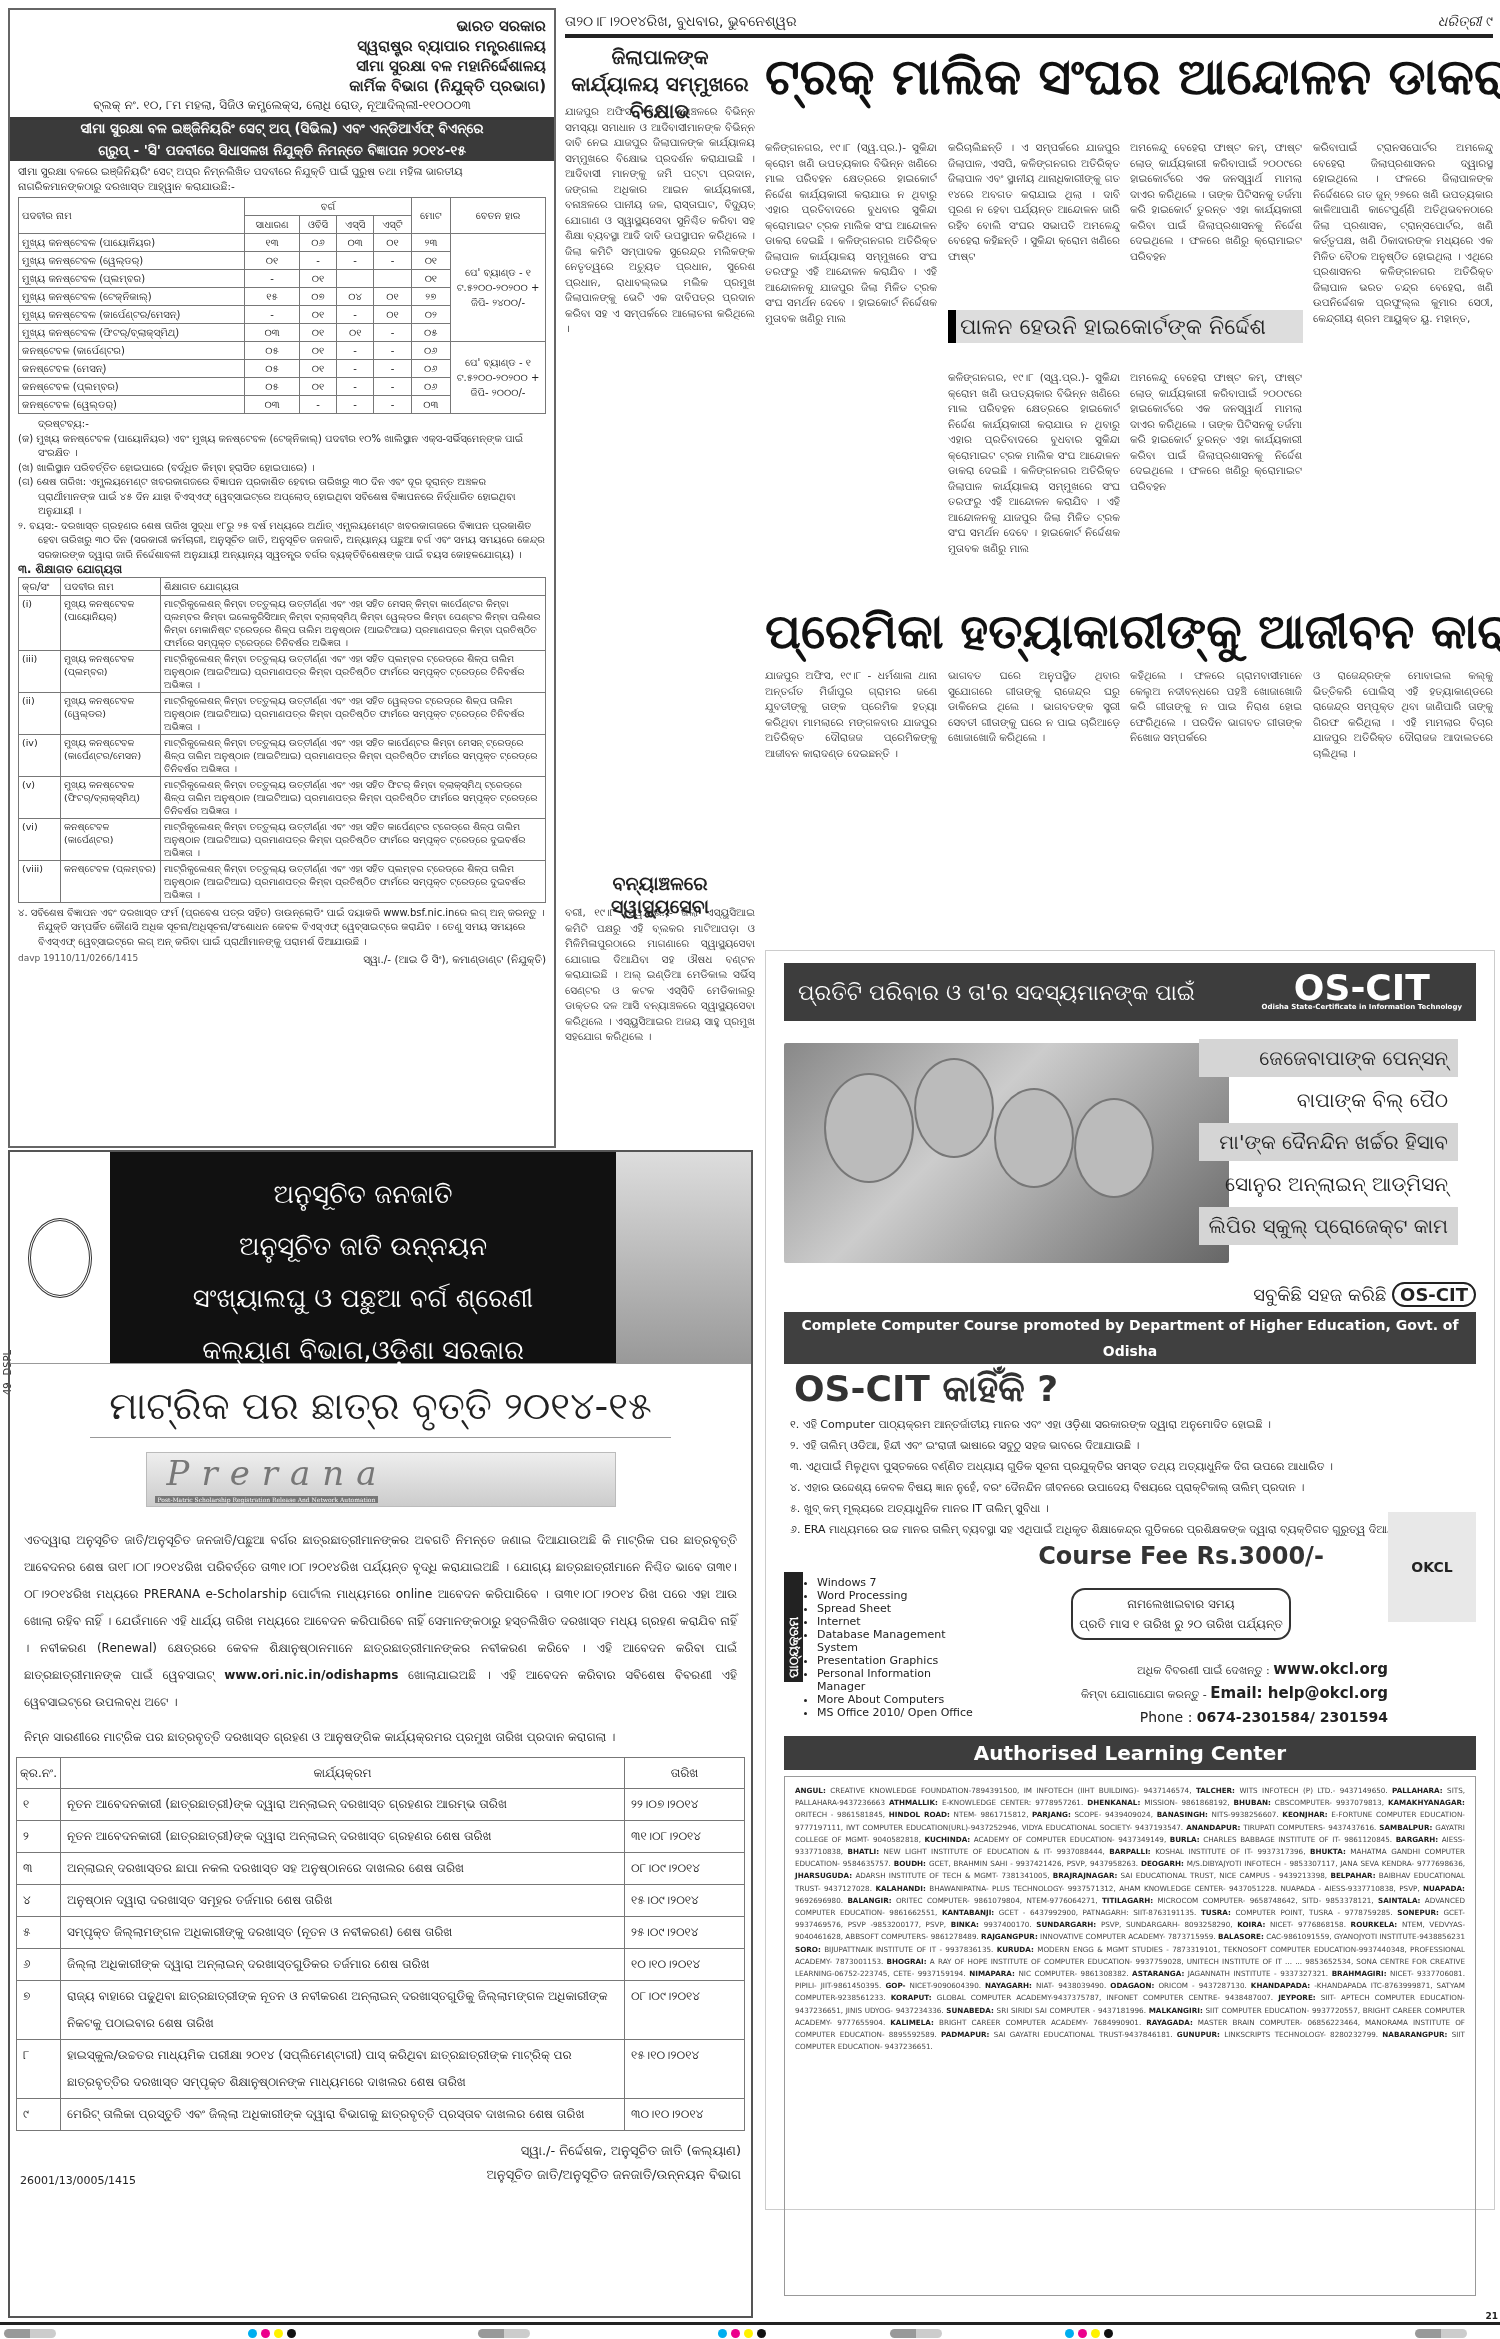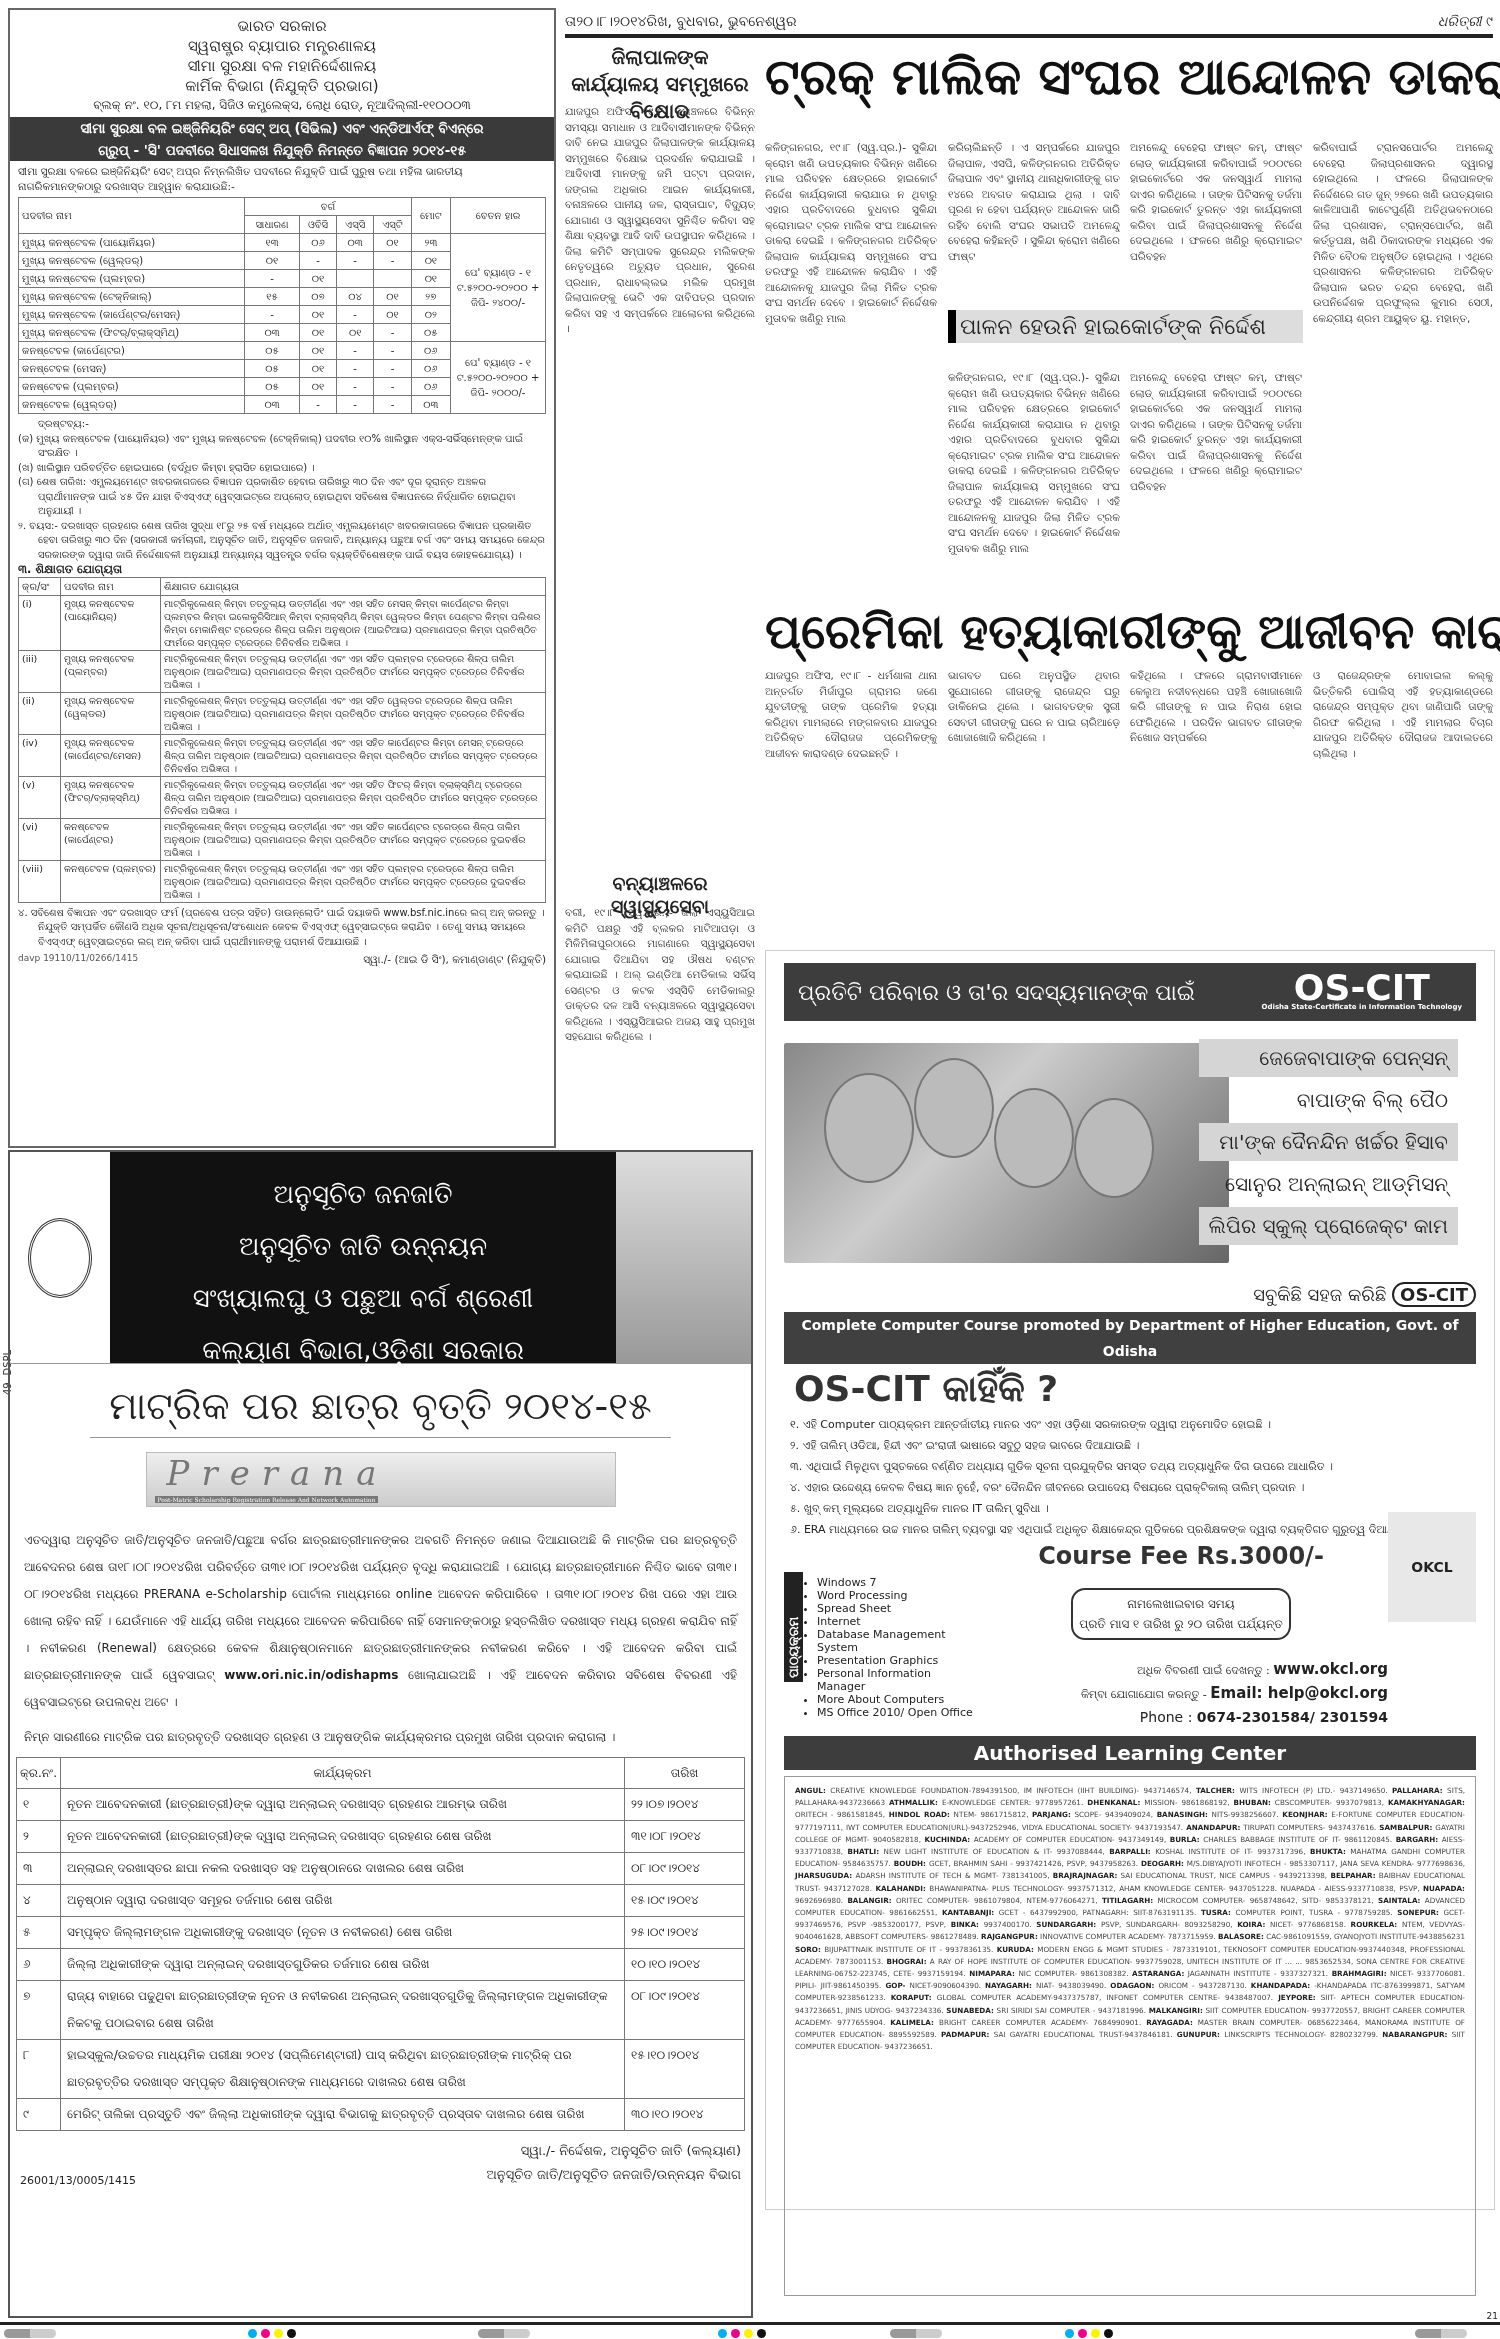--- a/index.html
+++ b/index.html
@@ -1,19 +1,19 @@
 <!DOCTYPE html>
 <html><head>
 <meta charset="utf-8">
 <style>
 *{box-sizing:border-box;margin:0;padding:0}
 body{width:1500px;height:2339px;background:#fff;font-family:"DejaVu Sans",sans-serif;color:#222;position:relative;overflow:hidden;font-size:11px}
 .abs{position:absolute}
 .bsf{left:8px;top:8px;width:548px;height:1140px;border:2px solid #666;padding:6px 8px}
-.bsf .hd{text-align:center;font-weight:normal;font-size:15px;line-height:20px}
+.bsf .hd{text-align:right;font-weight:bold;font-size:15px;line-height:20px}
 .bsf .addr{text-align:center;font-size:12px;line-height:18px}
 .bsf .band{background:#3a3a3a;color:#fff;text-align:center;font-weight:bold;font-size:13.5px;line-height:22px;margin:3px -8px}
 .bsf p{font-size:10.5px;line-height:15px}
 table{border-collapse:collapse;width:100%}
 td,th{border:1px solid #777;font-size:10px;padding:1px 3px;font-weight:normal;text-align:center;line-height:15px}
 td.l,th.l{text-align:left}
 .notes{font-size:10px;line-height:14.5px;margin-top:3px}
 .notes div{padding-left:20px;text-indent:-20px}
 .qual td{vertical-align:top;text-align:left;font-size:9.5px;line-height:13px}
 .sig{display:flex;justify-content:space-between;font-size:10.5px;margin-top:4px}
@@ -427,14 +427,14 @@
   <span class="dot" style="left:718px;background:#00aeef"></span>
   <span class="dot" style="left:731px;background:#ec008c"></span>
   <span class="dot" style="left:744px;background:#fff200"></span>
   <span class="dot" style="left:757px;background:#111"></span>
   <span class="pill" style="left:890px"></span>
   <span class="dot" style="left:1065px;background:#00aeef"></span>
   <span class="dot" style="left:1078px;background:#ec008c"></span>
   <span class="dot" style="left:1091px;background:#fff200"></span>
   <span class="dot" style="left:1104px;background:#111"></span>
   <span class="pill" style="left:1415px"></span>
-  <span style="position:absolute;right:2px;top:-14px;font-size:9px;font-weight:normal">21</span>
+  <span style="position:absolute;right:2px;top:-14px;font-size:9px;font-weight:bold">21</span>
 </div>
 
 </body></html>

